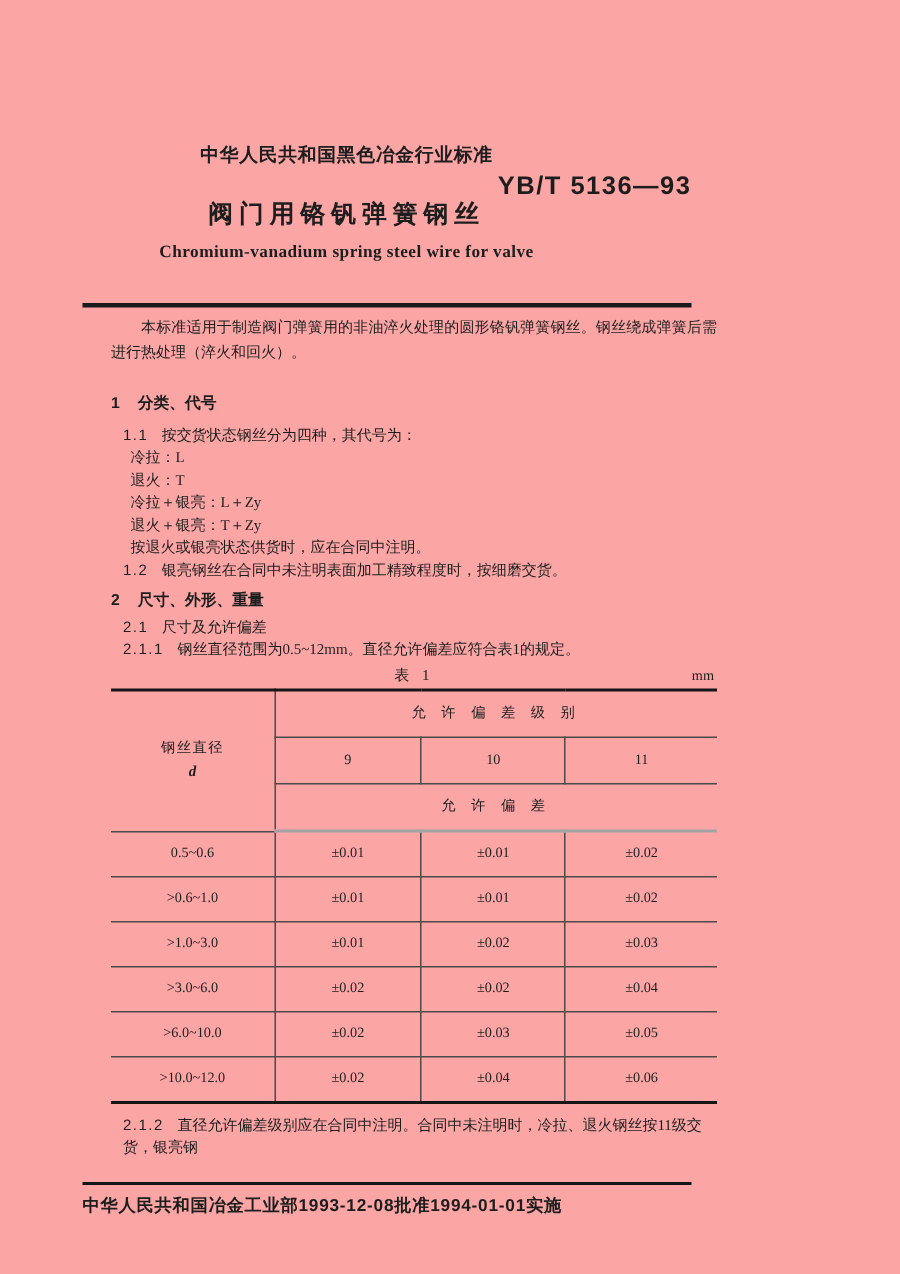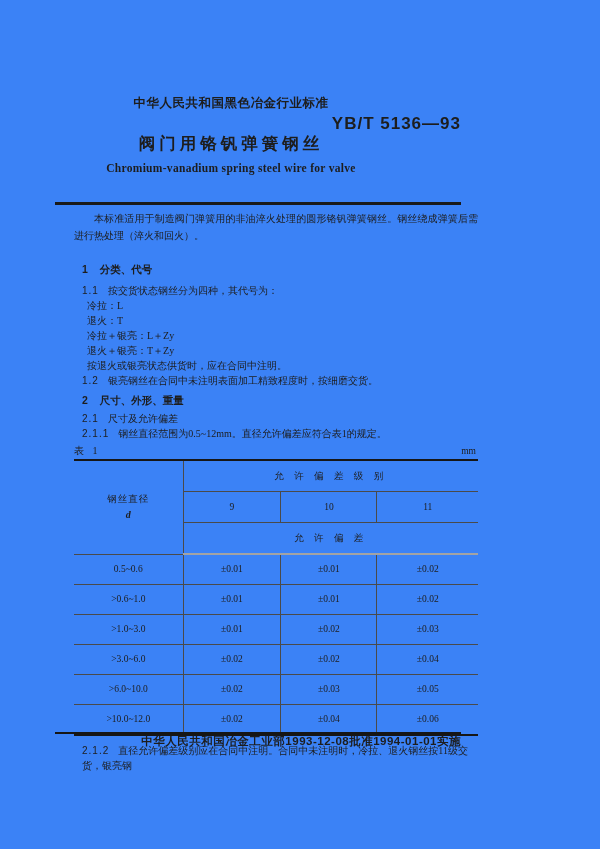--- a/index.html
+++ b/index.html
@@ -1,78 +1,78 @@
 <!DOCTYPE html>
 <html lang="zh"><head>
 <meta charset="utf-8">
 <style>
   html,body { margin:0; padding:0; background:#e8e8e8; }
   .page {
     position:relative; width:600px; height:849px; margin:0 auto;
-    background:#3b82f6; color:#1d1d1d; overflow:hidden;
+    background:#fca5a5; color:#1d1d1d; overflow:hidden;
     font-family:"Liberation Serif","DejaVu Serif",serif;
   }
   
   .doc-header { position:absolute; left:57px; top:96px; width:348px; text-align:center; }
   .std-org {
     font-family:"Liberation Sans","DejaVu Sans",sans-serif;
     font-weight:bold; font-size:12.5px; line-height:14px; letter-spacing:0.5px;
   }
   .title-zh {
-    margin:23px 0 0 0; font-family:Liberation Sans, sans-serif;
+    margin:23px 0 0 0; font-family:Liberation Serif, serif;
     font-weight:bold; font-size:16.5px; line-height:20px; letter-spacing:4px;
   }
   .title-en { margin:8px 0 0 0; font-weight:bold; font-size:11.5px; line-height:14px; letter-spacing:0.3px; }
   .std-code {
     position:absolute; top:114px; right:139px;
     font-weight:bold; font-size:17px; letter-spacing:1px;
     font-family:"Liberation Sans","DejaVu Sans",sans-serif;
   }
   .rule { position:absolute; left:55px; top:202px; width:406px; height:3px; background:#1a1a1a; }
   
   .doc-main { position:absolute; left:74px; top:211px; width:404px; font-size:10px; line-height:16.5px; }
   .intro { margin:0; text-indent:2em; text-align:justify; }
   .sec-heading {
-    margin:18px 0 0 8px; font-family:"Liberation Sans","DejaVu Sans",sans-serif;
+    margin:18px 0 0 0; font-family:"Liberation Sans","DejaVu Sans",sans-serif;
     font-weight:bold; font-size:10.5px; line-height:14px;
   }
   .sec-heading .sec-num { margin-right:12px; }
   .clause { margin:7px 0 0 8px; line-height:15px; }
   .clause-num {
     font-family:"Liberation Sans","DejaVu Sans",sans-serif;
     font-weight:normal; letter-spacing:1px; margin-right:9px;
   }
   .codes { margin:0 0 0 13px; line-height:15px; }
   .tight { margin-top:0; }
   .m5 { margin-top:5px; }
   .m4 { margin-top:4px; }
   
   .tbl-caption-row { position:relative; margin-top:3px; height:14px; line-height:14px; }
-  .tbl-caption { display:block; text-align:left; font-size:10px; letter-spacing:3px; }
+  .tbl-caption { display:block; text-align:center; font-size:10px; letter-spacing:3px; }
   .tbl-unit { position:absolute; right:2px; top:0; font-size:9.5px; }
   table.stdtable {
     border-collapse:collapse; table-layout:fixed; width:404px; margin-top:1px;
     border-top:2px solid #161616; border-bottom:2px solid #161616;
   }
   .stdtable td { border:1px solid #4a4a4a; text-align:center; vertical-align:middle; font-size:9.5px; padding:0; }
   .stdtable tr > td:first-child { border-left:none; }
   .stdtable tr > td:last-child { border-right:none; }
   .stdtable tr.hdr1 td { height:30px; }
   .stdtable tr.hdr2 td { height:30px; }
   .stdtable tr.hdr3 td { height:30px; border-bottom:2px solid #a3a3a3; }
   .stdtable tr.drow td { height:29px;text-align:center; }
   .c-dia { font-size:9.5px; }
   .c-dia .dia-top { display:block; letter-spacing:1px; margin-bottom:0; }
   .c-dia .dia-d { display:block; font-style:italic; font-weight:bold; font-size:10px; }
   .c-group, .c-sub { letter-spacing:4px; font-size:10px; }
   
   .doc-footer {
-    position:absolute; left:55px; top:732px; width:406px;
-    border-top:2.5px solid #161616; padding-top:0;
-    display:flex; justify-content:flex-end;
+    position:absolute; left:55px; top:788px; width:406px;
+    border-top:2.5px solid #161616; padding-top:6px;
+    display:flex; justify-content:flex-start;
     font-family:"Liberation Sans","DejaVu Sans",sans-serif;
     font-weight:bold; font-size:11.5px; letter-spacing:0.5px;
   }
 </style>
 </head>
 <body>
 
 <div class="page">
 
   <div class="doc-header">

